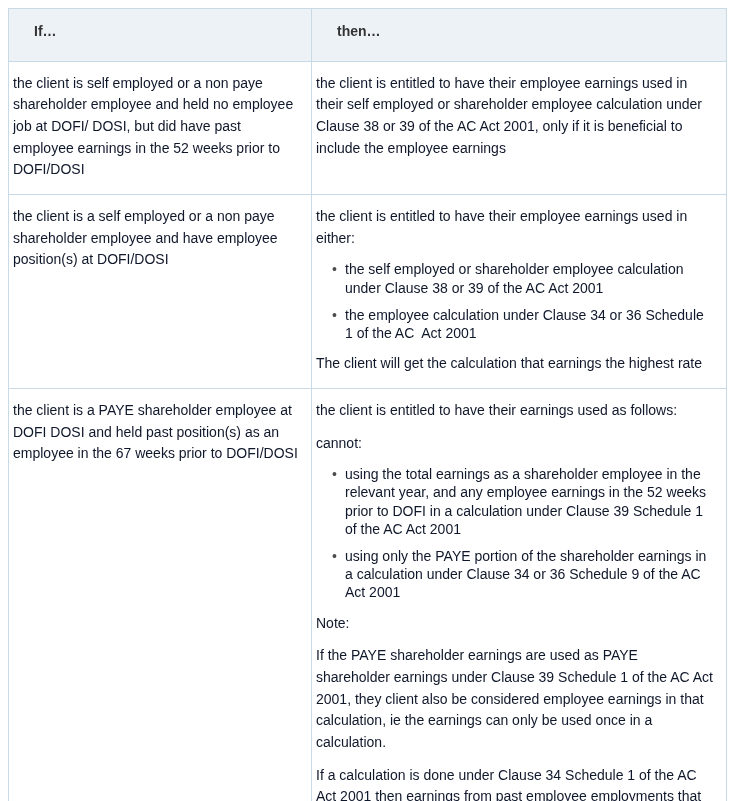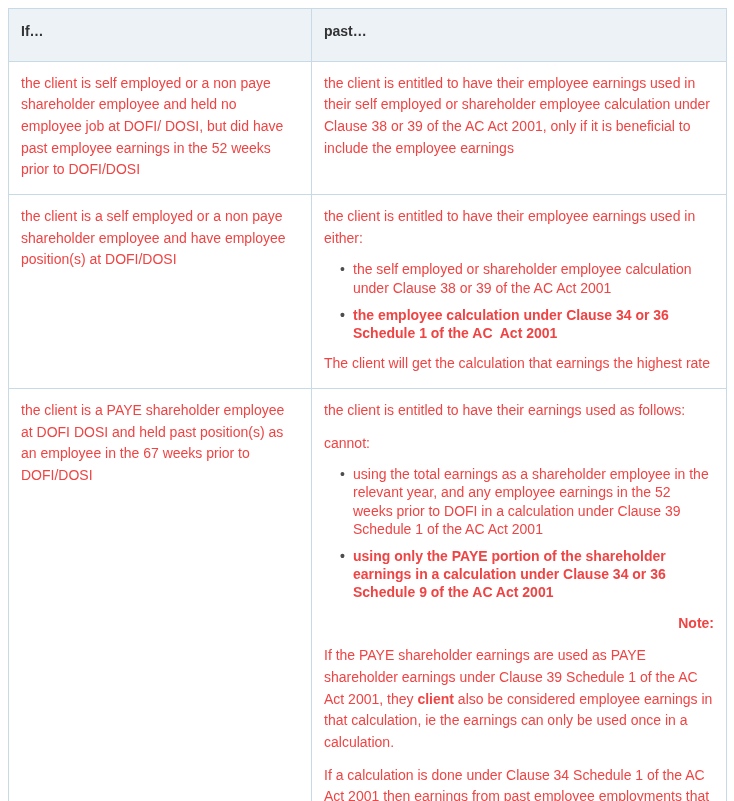--- a/index.html
+++ b/index.html
@@ -21,69 +21,69 @@
     table-layout: fixed;
   }
   col.col-if   { width: 303px; }
   col.col-then { width: 415px; }
   .decision-table th,
   .decision-table td {
     border: 1px solid #c8dae6;
     vertical-align: top;
     text-align: left;
     font-size: 14px;
-    color: #ef4444;
-    padding: 11px 12px 13px 12px;
+    color: #0f172a;
+    padding: 11px 12px 13px 4px;
     background: #ffffff;
   }
   .decision-table th {
     background: #edf2f7;
     color: #333333;
     font-weight: bold;
-    padding: 13px 12px 19px 12px;
+    padding: 13px 12px 19px 25px;
     line-height: 1.4;
   }
   .cell p {
     margin: 0 0 11px 0;
     line-height: 1.55;
   }
   .cell p:last-child { margin-bottom: 0; }
   .cell ul {
     list-style: none;
     margin: 0 0 11px 0;
     padding: 0 0 0 29px;
   }
   .cell li {
     position: relative;
     line-height: 1.3;
     margin: 8px 0 9px 0;
   }
-  .cell li:last-child { margin-bottom: 0; font-weight: bold; }
+  .cell li:last-child { margin-bottom: 0; }
   .cell li::before {
     content: "\2022";
     position: absolute;
     left: -13px;
     top: 0;
     color: #4d4d4d;
   }
-  .bold { font-weight: bold; text-align: right; }
+  .bold { font-weight: normal; }
 </style>
 </head>
 <body>
 
 <div class="page">
   <table class="decision-table">
     <colgroup>
       <col class="col-if">
       <col class="col-then">
     </colgroup>
     <thead>
       <tr>
         <th>If…</th>
-        <th>past…</th>
+        <th>then…</th>
       </tr>
     </thead>
     <tbody>
 
       <tr>
         <td class="cell">
           <p>the client is self employed or a non paye shareholder employee and held no employee job at DOFI/ DOSI, but did have past employee earnings in the 52 weeks prior to DOFI/DOSI</p>
         </td>
         <td class="cell">
           <p>the client is entitled to have their employee earnings used in their self employed or shareholder employee calculation under Clause 38 or 39 of the AC Act 2001, only if it is beneficial to include the employee earnings</p>

